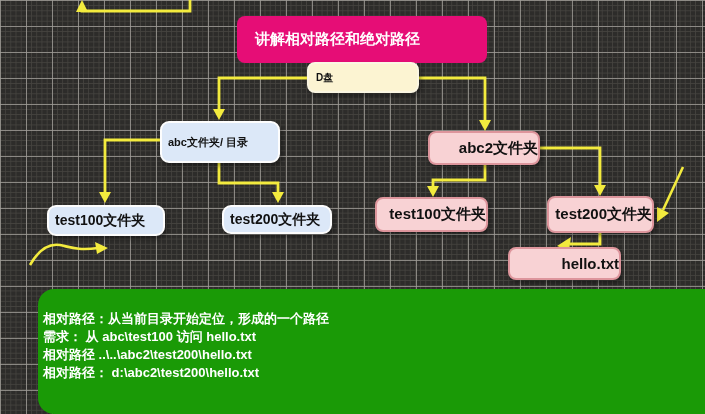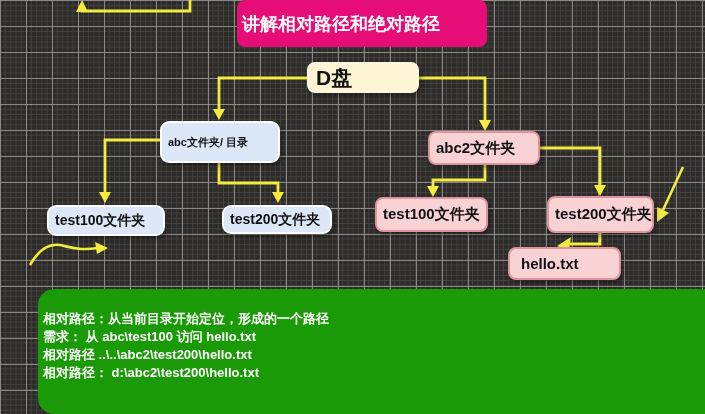--- a/index.html
+++ b/index.html
@@ -15,26 +15,26 @@
     background-size:26px 26px,26px 26px,5.2px 5.2px,5.2px 5.2px;
   }
   .connectors{position:absolute;left:0;top:0;width:705px;height:414px;}
   .node{
     position:absolute;display:flex;align-items:center;
     font-weight:700;color:#111;border-radius:8px;
     box-shadow:2px 3px 4px rgba(0,0,0,0.35);
     box-sizing:border-box;white-space:nowrap;
   }
   .title-banner{
-    background:#e60d76;color:#fff;font-size:18px;
-    padding-left:5px;border-radius:8px;box-shadow:none;
+    background:#e60d76;color:#fff;font-size:15px;
+    padding-left:18px;border-radius:8px;box-shadow:none;margin-top:16px;
   }
-  .cream{background:#fcf4d2;border:2px solid #fbf6e2;font-size:21px;padding-left:7px;}
+  .cream{background:#fcf4d2;border:2px solid #fbf6e2;font-size:10px;padding-left:7px;}
   .blue{background:#dce8f8;border:2px solid #fdfdfd;font-size:14px;padding-left:6px;border-radius:9px;}
-  .pink{background:#f8d2d4;border:2px solid #dd959c;font-size:14px;padding-left:6px;}
+  .pink{background:#f8d2d4;border:2px solid #dd959c;font-size:14px;padding-left:6px;justify-content:flex-end;}
   .notes-panel{
     background:#1a9a06;border-radius:16px;box-shadow:none;
     display:block;color:#fff;font-size:13px;line-height:18px;
     padding:21px 8px 0 5px;
   }
   .note-line{white-space:nowrap;font-weight:700;}
 </style>
 </head>
 <body>
 

